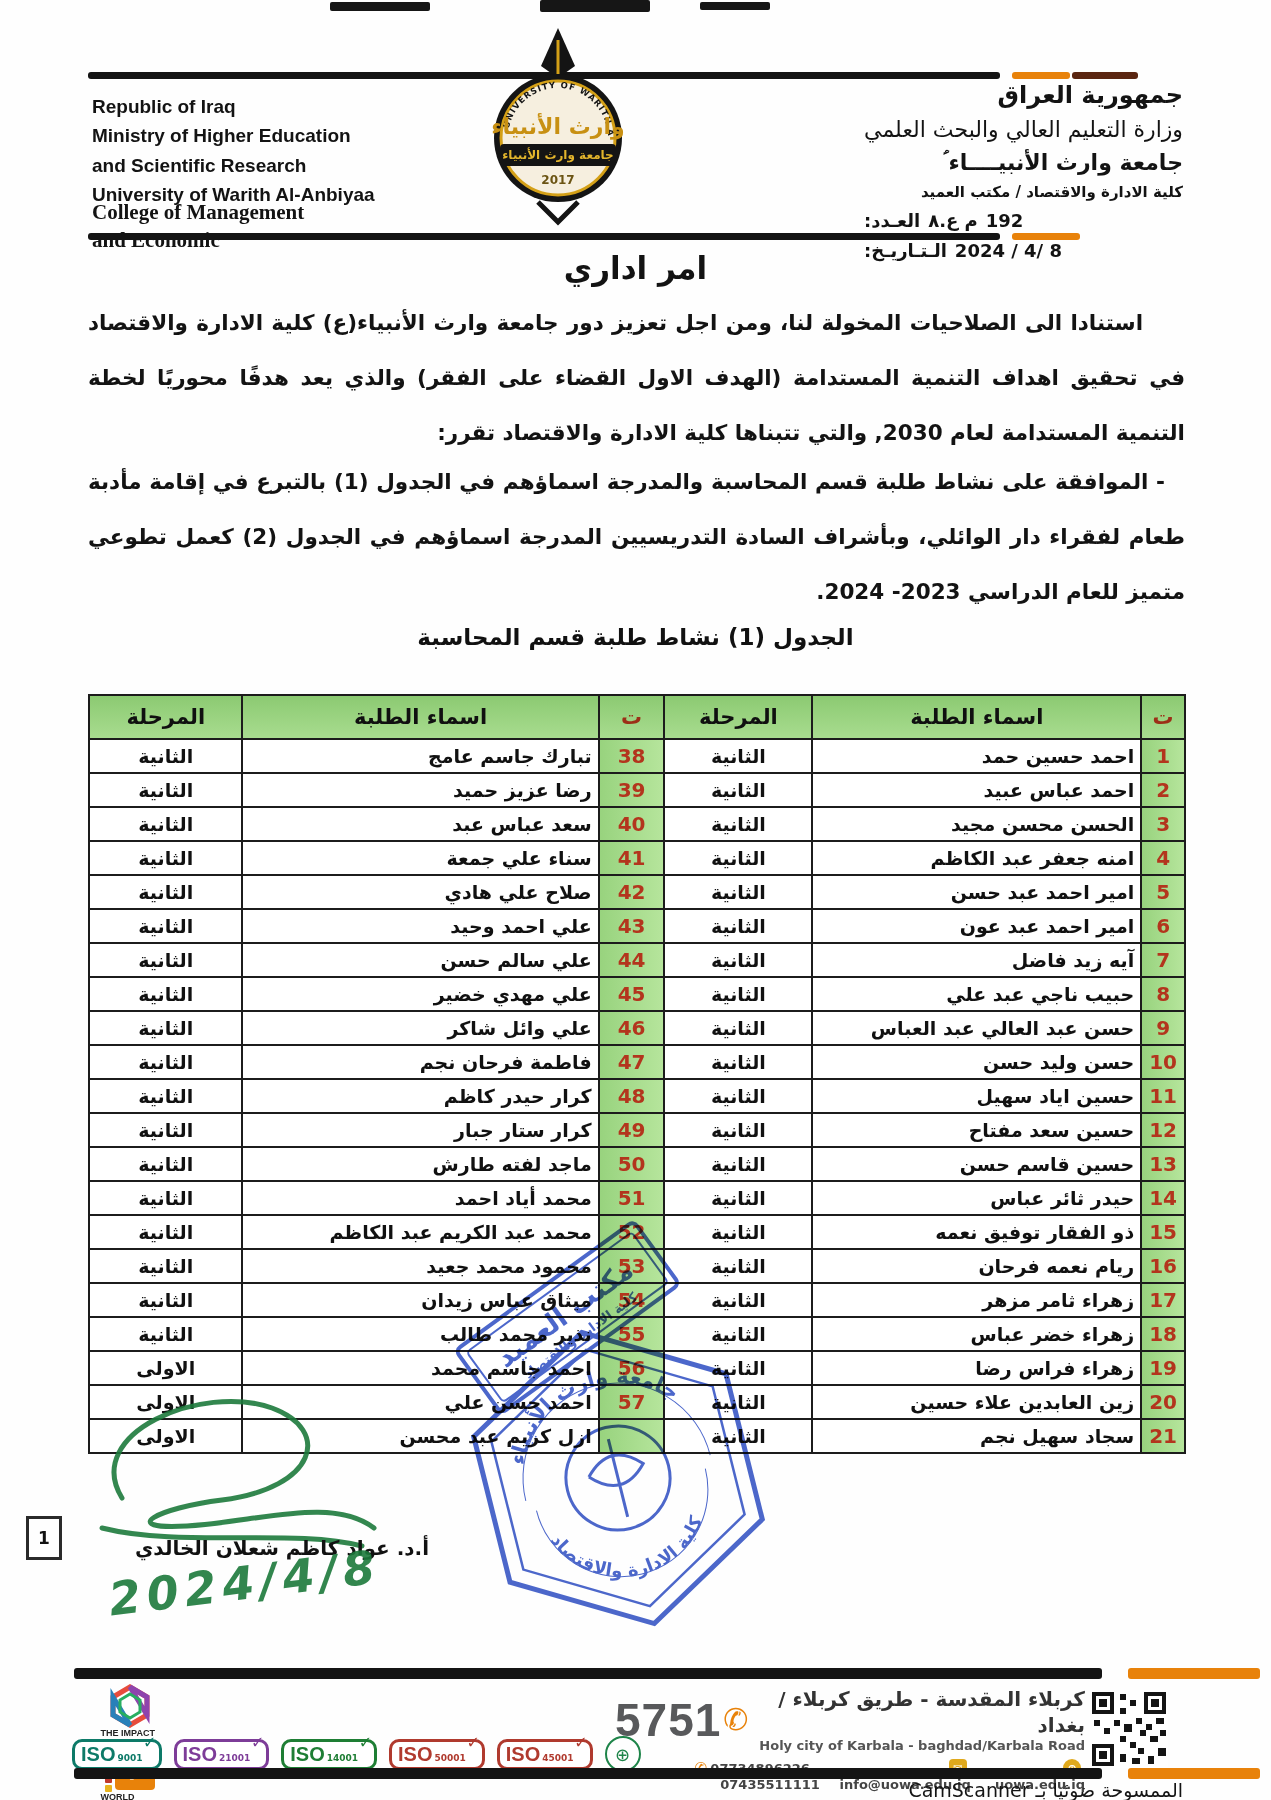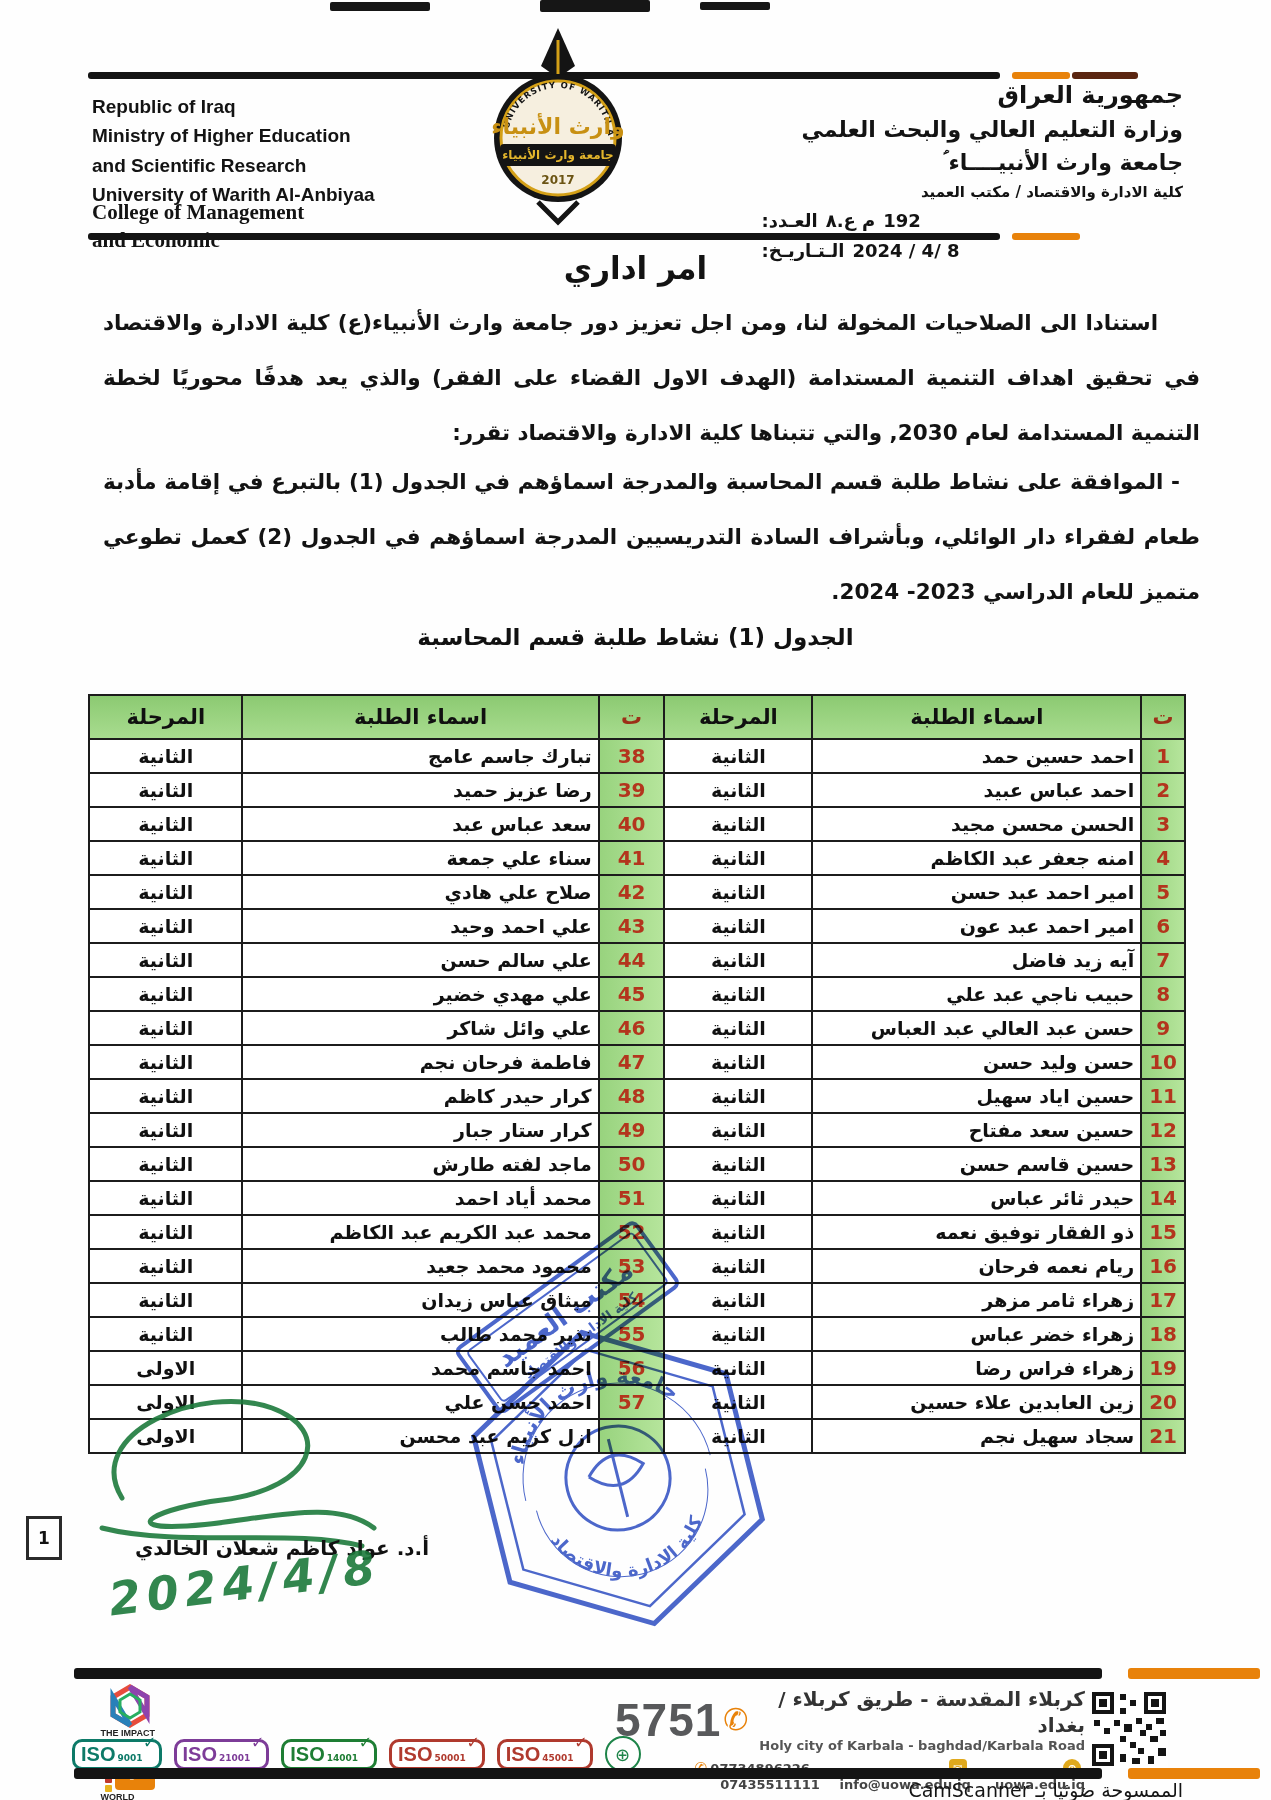--- a/index.html
+++ b/index.html
@@ -17,32 +17,32 @@
 
   
   .en-block{position:absolute;left:92px;top:92px;font-family:"Liberation Sans",sans-serif;
             font-weight:bold;font-size:19px;line-height:1.55;color:#131313;}
   .en-college{position:absolute;left:92px;top:198px;font-family:"Liberation Serif",serif;
               font-weight:bold;font-size:21px;line-height:1.35;color:#131313;}
 
   
   .ar-block{position:absolute;right:88px;top:78px;direction:rtl;text-align:right;color:#131313;}
   .ar-l1{font-size:24px;font-weight:bold;line-height:1.45;}
-  .ar-l2{font-size:22px;font-weight:bold;line-height:1.5;margin-left:40px;}
+  .ar-l2{font-size:22px;font-weight:normal;line-height:1.5;}
   .ar-l3{font-size:22px;font-weight:bold;line-height:1.5;}
   .ar-l4{font-size:15px;font-weight:bold;line-height:1.8;}
   .meta-line{display:flex;flex-direction:row-reverse;justify-content:flex-start;gap:8px;
              font-size:18px;font-weight:bold;line-height:1.7;}
   .meta-line .val{direction:ltr;}
 
   
   .doc-title{position:absolute;left:0;top:250px;width:100%;text-align:center;
              font-size:31px;font-weight:bold;color:#131313;}
   .para{position:absolute;left:88px;width:1097px;direction:rtl;text-align:justify;
-        font-size:21.5px;font-weight:bold;line-height:2.55;color:#131313;margin-left:15px;}
+        font-size:21.5px;font-weight:bold;line-height:2.55;color:#131313;}
   #p1{top:296px;text-indent:42px;}
   #p2{top:455px;text-indent:20px;}
   .tbl-caption{position:absolute;left:0;top:624px;width:100%;text-align:center;
                font-size:23px;font-weight:bold;}
 
   
   .tbl-wrap{position:absolute;left:88px;top:694px;width:1098px;}
   table{border-collapse:collapse;table-layout:fixed;width:100%;direction:rtl;}
   th,td{border:2px solid #1c1c1c;padding:1px 6px;font-weight:bold;overflow:hidden;white-space:nowrap;}
   th{background:linear-gradient(180deg,#8cca72,#a8dc8f);font-size:21px;height:40px;color:#101010;}

